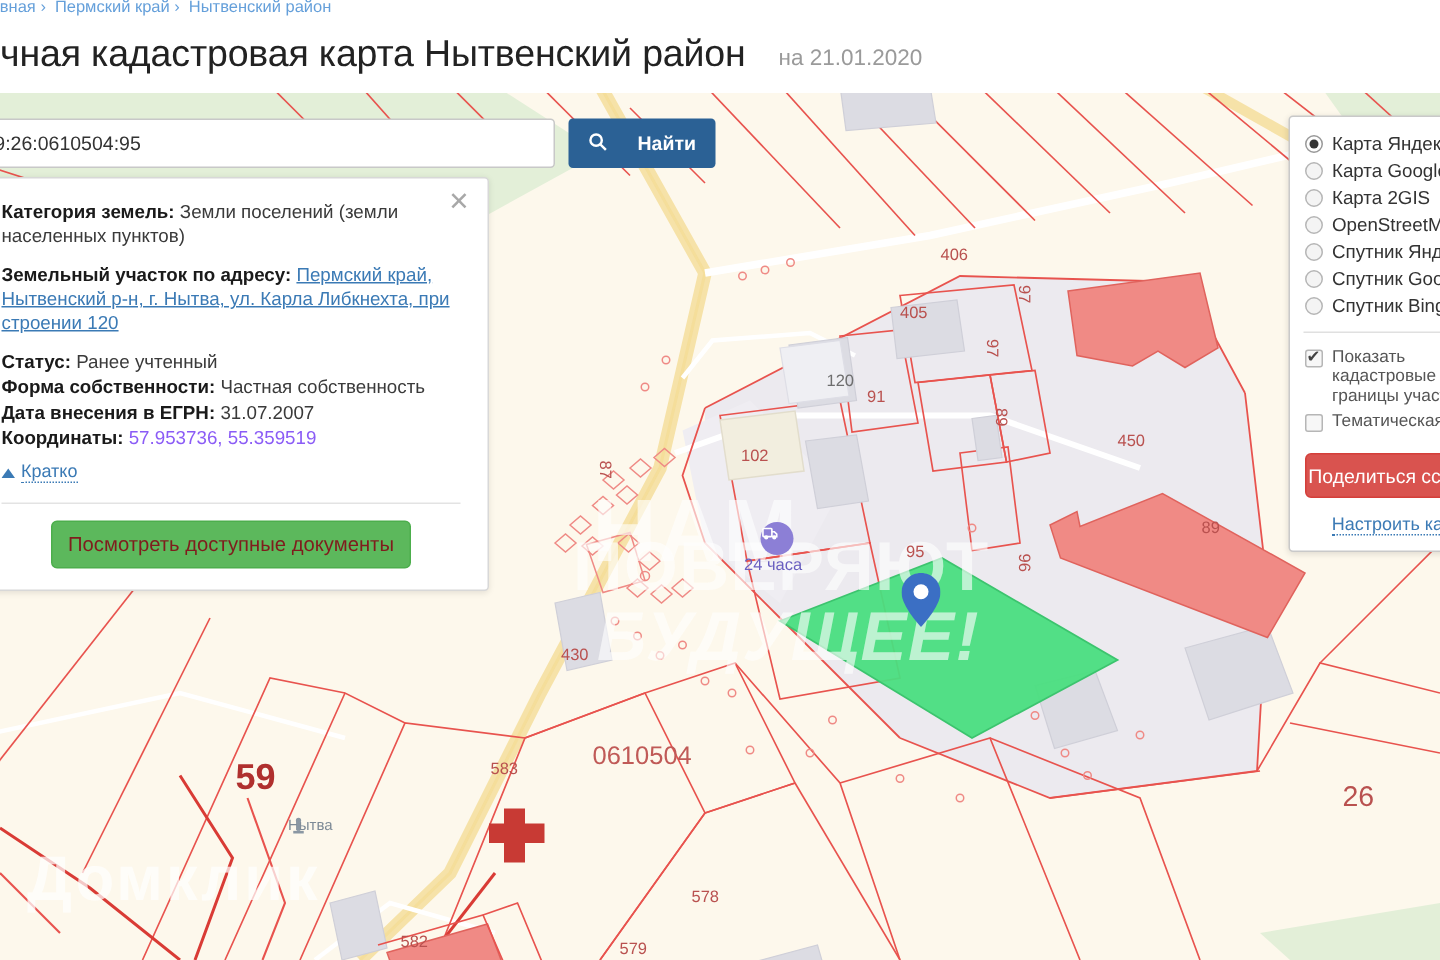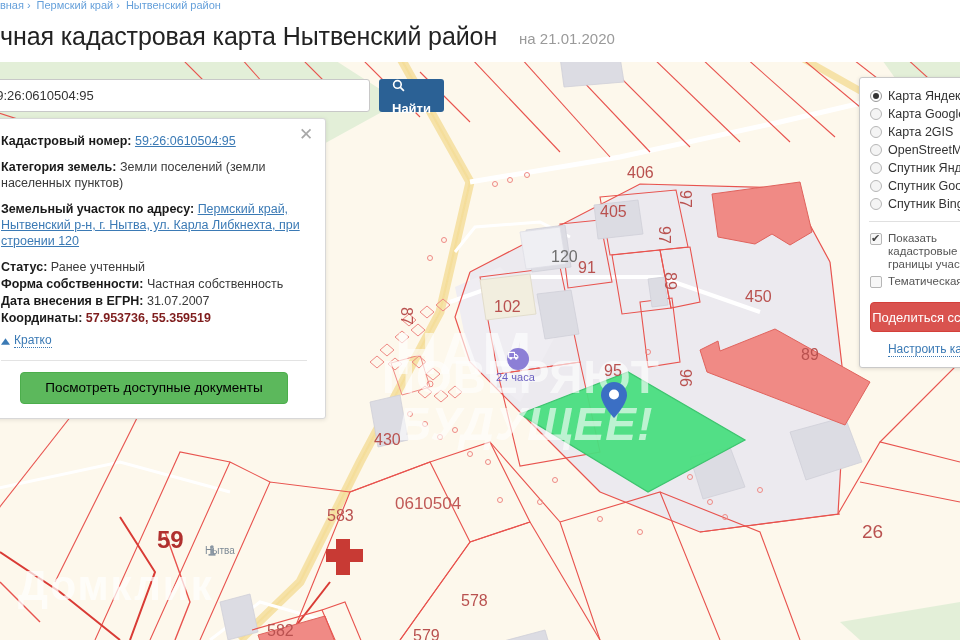--- a/index.html
+++ b/index.html
@@ -44,21 +44,21 @@
     opacity: .62; white-space: nowrap; pointer-events: none;
     letter-spacing: 1px;
   }
   .wm-dk {
     position: absolute; left: 18px; top: 500px;
     font-size: 42px; font-weight: 700; color: #ffffff;
     opacity: .72; letter-spacing: 2px; white-space: nowrap;
   }
 
   .plabel {
-    position: absolute; font-size: 16px; color: #b9514f;
+    position: absolute; font-size: 11px; color: #b9514f;
     white-space: nowrap; pointer-events: none;
   }
   .plabel.big { font-size: 17px; color: #c05a57; }
   .plabel.huge { font-size: 24px; font-weight: 700; color: #b0302e; }
   .plabel.num26 { font-size: 19px; color: #b9514f; }
   .plabel.vert { writing-mode: vertical-rl; }
   .plabel.grey { color: #6e6e6e; }
 
   
   #map-pin {
@@ -70,72 +70,72 @@
   #poi-24h { position: absolute; left: 507px; top: 286px; z-index: 11; }
   #poi-24h .circ {
     width: 22px; height: 22px; border-radius: 50%;
     background: #8c7fd6; display: flex; align-items: center;
     justify-content: center;
   }
   #poi-24h .lbl {
     position: absolute; left: -11px; top: 23px;
     font-size: 11px; color: #6a5fc0; white-space: nowrap;
   }
-  #poi-nytva { position: absolute; left: 205px; top: 482px; z-index: 11; text-align: right; }
+  #poi-nytva { position: absolute; left: 192px; top: 482px; z-index: 11; text-align: right; }
   #poi-nytva .lbl { font-size: 10px; color: #7d8a96; margin-top: 1px; }
 
   
   #search-row {
     position: absolute; left: -22px; top: 79px; z-index: 50;
     display: flex; align-items: center; gap: 9px;
   }
   #search-input {
     width: 392px; height: 33px;
     border: 1px solid #c8c8c8; border-radius: 3px;
     background: #ffffff; padding: 0 10px;
     font-size: 13px; color: #333333;
     font-family: "Liberation Sans", sans-serif;
     outline: none;
   }
   #search-button {
     height: 33px; padding: 0 13px;
     background: #2b6195; border: none; border-radius: 3px;
     color: #ffffff; font-size: 13px; font-weight: 700;
-    display: flex; align-items: flex-start; gap: 6px;
-    cursor: pointer; font-family: "Liberation Sans", sans-serif; flex-direction: column;
+    display: flex; align-items: center; gap: 20px;
+    cursor: pointer; font-family: "Liberation Sans", sans-serif;
   }
 
   
   #info-panel {
     position: absolute; left: -18px; top: 118px; width: 344px;
     background: #ffffff; border: 1px solid #d8d8d8; border-radius: 3px;
     z-index: 60; padding: 14px 18px 14px 18px;
     box-shadow: 0 1px 4px rgba(0,0,0,.10);
   }
   #info-close {
     position: absolute; right: 11px; top: 8px;
     width: 16px; height: 16px; cursor: pointer;
     color: #a8a8a8; font-size: 17px; line-height: 15px; text-align: center;
   }
   .inf-row { font-size: 12.5px; color: #333333; line-height: 16px; margin-bottom: 10px; }
   .inf-row.tight { margin-bottom: 1px; }
   .inf-k { font-weight: 700; color: #1a1a1a; }
   .inf-v { color: #3a3a3a; }
   .inf-link { color: #3b7ab5; text-decoration: underline; cursor: pointer; }
-  .inf-coord { color: #7f1d1d; cursor: pointer; font-weight: bold; }
+  .inf-coord { color: #8b5cf6; cursor: pointer; }
   #inf-kratko {
     display: inline-flex; align-items: center; gap: 4px;
     font-size: 12px; color: #3b7ab5; margin-top: 6px; cursor: pointer;
   }
   #inf-kratko .txt { border-bottom: 1px dotted #3b7ab5; }
   #inf-sep { height: 1px; background: #e3e3e3; margin: 11px 0 11px 0; }
   #doc-button {
-    display: block; width: 268px; margin: 0 auto; height: 32px;
+    display: block; width: 240px; margin: 0 auto; height: 32px;
     background: #5cb85c; border: 1px solid #4cae4c; border-radius: 4px;
-    color: #000000; font-size: 13.5px; cursor: pointer;
+    color: #7f1d1d; font-size: 13.5px; cursor: pointer;
     font-family: "Liberation Sans", sans-serif;
   }
 
   
   #layer-panel {
     position: absolute; left: 859px; top: 77px; width: 150px;
     background: #ffffff; border: 1px solid #c9c9c9; border-radius: 3px;
     z-index: 60; padding: 9px 0 11px 0;
     box-shadow: 0 1px 4px rgba(0,0,0,.12);
   }
@@ -381,22 +381,22 @@
         <div class="plabel" style="left: 494px; top: 236px;">102</div>
         <div class="plabel" style="left: 604px; top: 300px;">95</div>
         <div class="plabel vert" style="left: 676px; top: 307px;">96</div>
         <div class="plabel vert" style="left: 397px; top: 245px;">87</div>
         <div class="plabel" style="left: 374px; top: 369px;">430</div>
         <div class="plabel" style="left: 327px; top: 445px;">583</div>
         <div class="plabel" style="left: 267px; top: 560px;">582</div>
         <div class="plabel" style="left: 461px; top: 530px;">578</div>
         <div class="plabel" style="left: 413px; top: 565px;">579</div>
         <div class="plabel big" style="left: 395px; top: 432px;">0610504</div>
-        <div class="plabel huge" style="left: 157px; top: 464px; text-align: right;">59</div>
-        <div class="plabel num26" style="left: 862px; top: 459px;">26</div>
+        <div class="plabel huge" style="left: 157px; top: 443px; text-align: right;">59</div>
+        <div class="plabel num26" style="left: 895px; top: 459px;">26</div>
       </div>
 
     <div id="poi-24h">
       <div class="circ">
         <svg width="13" height="13" viewBox="0 0 24 24" fill="none" stroke="#ffffff" stroke-width="2">
           <rect x="3" y="8" width="11" height="10" rx="1"></rect>
           <path d="M14 12h3l3 3v3h-6"></path>
           <circle cx="7" cy="19" r="1.6" fill="#ffffff"></circle>
           <circle cx="17" cy="19" r="1.6" fill="#ffffff"></circle>
         </svg>
@@ -436,24 +436,20 @@
             <path d="M15.5 15.5L22 22"></path>
         </svg>
       </span>
       <span>Найти</span>
     </button>
   </div>
 
   <div id="info-panel">
     <div id="info-close">✕</div>
 
-    <div class="inf-row">
-      <span class="inf-k">Кадастровый номер:</span>
-      <span class="inf-link">59:26:0610504:95</span>
-    </div>
 
     <div class="inf-row">
       <span class="inf-k">Категория земель:</span>
       <span class="inf-v">Земли поселений (земли населенных пунктов)</span>
     </div>
 
     <div class="inf-row">
       <span class="inf-k">Земельный участок по адресу:</span>
       <span class="inf-link">Пермский край, Нытвенский р-н, г. Нытва, ул. Карла Либкнехта, при строении 120</span>
     </div>

